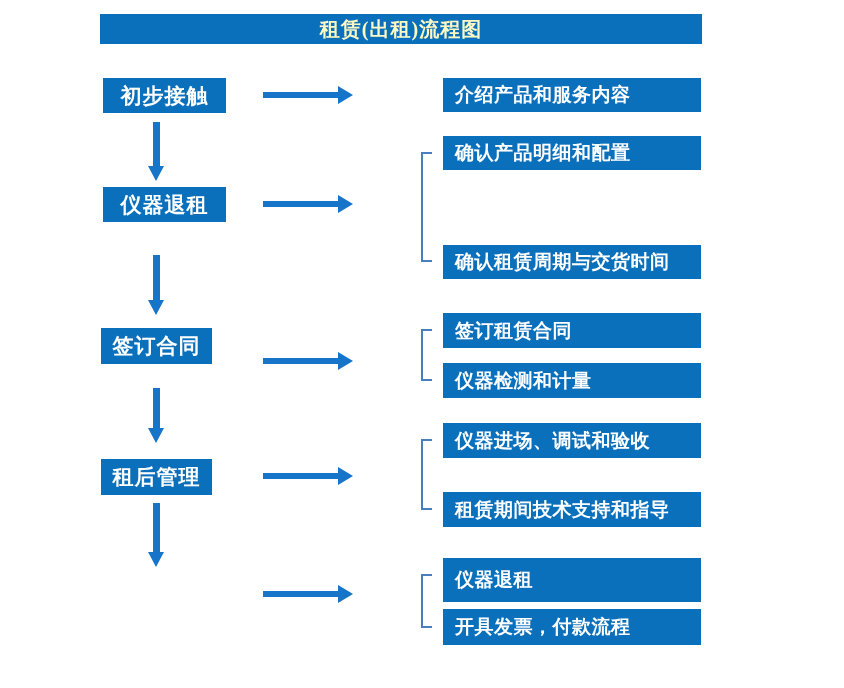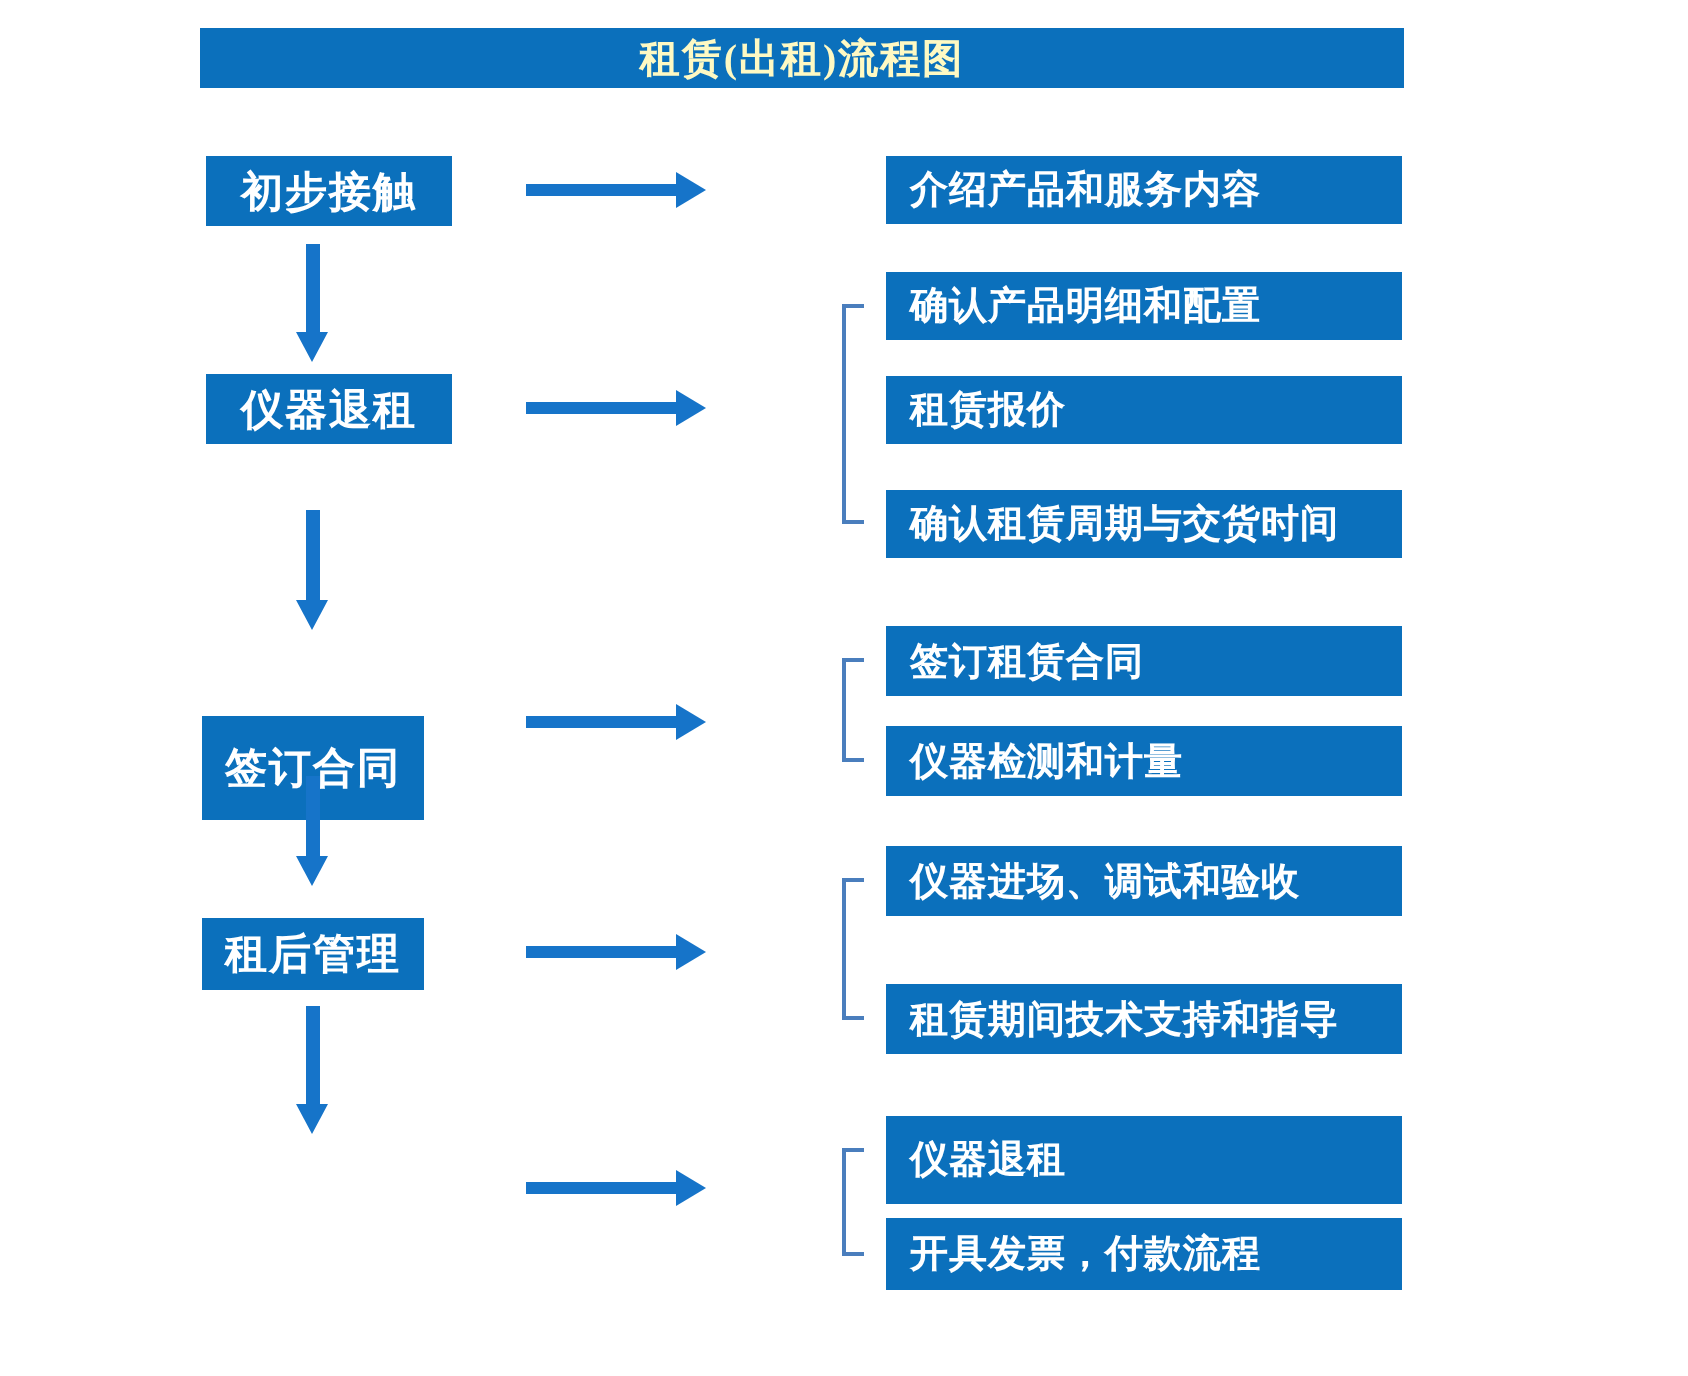--- a/index.html
+++ b/index.html
@@ -107,21 +107,21 @@
   <div class="title-banner">
     <span>租赁(出租)流程图</span>
   </div>
 
   <div class="lbox" style="left:103px;top:78px;width:123px;height:35px">
     <span>初步接触</span>
   </div>
   <div class="lbox" style="left:103px;top:187px;width:123px;height:35px">
     <span>仪器退租</span>
   </div>
-  <div class="lbox" style="left:101px;top:358px;width:111px;height:52px">
+  <div class="lbox" style="left:101px;top:328px;width:111px;height:36px">
     <span>签订合同</span>
   </div>
   <div class="lbox" style="left:101px;top:459px;width:111px;height:36px">
     <span>租后管理</span>
   </div>
 
   <div class="v-arrow" style="left:153px;top:122px;height:44px"></div>
   <div class="v-arrow" style="left:153px;top:255px;height:45px"></div>
   <div class="v-arrow" style="left:153px;top:388px;height:40px"></div>
   <div class="v-arrow" style="left:153px;top:503px;height:49px"></div>
@@ -136,23 +136,20 @@
   <div class="bracket" style="top:329px;height:52px"></div>
   <div class="bracket" style="top:439px;height:71px"></div>
   <div class="bracket" style="top:574px;height:54px"></div>
 
   <div class="rbox" style="top:78px;height:34px">
     <span>介绍产品和服务内容</span>
   </div>
   <div class="rbox" style="top:136px;height:34px">
     <span>确认产品明细和配置</span>
   </div>
-  <div class="rbox" style="top:188px;height:34px">
-    <span>租赁报价</span>
-  </div>
   <div class="rbox" style="top:245px;height:34px">
     <span>确认租赁周期与交货时间</span>
   </div>
   <div class="rbox" style="top:363px;height:35px">
     <span>仪器检测和计量</span>
   </div>
   <div class="rbox" style="top:313px;height:35px">
     <span>签订租赁合同</span>
   </div>
   <div class="rbox" style="top:423px;height:35px">

